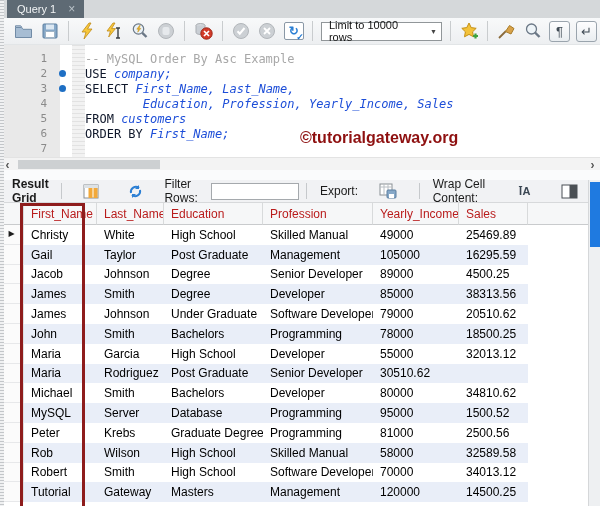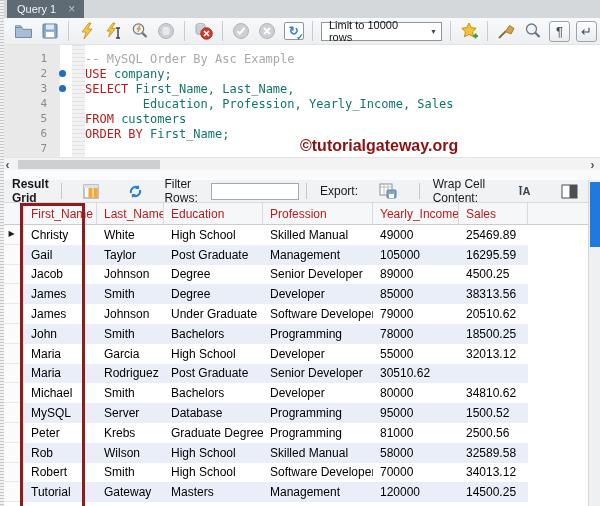--- a/index.html
+++ b/index.html
@@ -41,24 +41,24 @@
   .gutter-bg { position:absolute; left:4px; top:0; width:56px; height:112px; background:#e9e9e9; }
   .fold-bg { position:absolute; left:72px; top:0; width:13px; height:112px; background:#f2f2f2;
     background-image:repeating-linear-gradient(to bottom,#e2e2e2 0 1px,transparent 1px 4px); }
   .ed-lines { position:absolute; left:0; top:6px; width:600px; }
   .ed-line { display:flex; height:15px; align-items:center; font-family:"DejaVu Sans Mono", monospace; }
   .ln { width:56px; text-align:right; padding-right:9px; color:#8a8a8a; font-size:11px; }
   .mark { width:13px; display:flex; align-items:center; justify-content:center; }
   .dot { width:7px; height:7px; border-radius:50%; background:#1e6fc4; }
   .fold { width:16px; }
   .code { font-size:12px; white-space:pre; color:#000; }
-  .tok-kw { color:#b91c1c; }
+  .tok-kw { color:#0f172a; }
   .tok-comment { color:#a8a8a8; }
-  .tok-plain { color:#0f766e; }
-  .watermark { position:absolute; left:300px; top:92px; font-size:16px; font-weight:bold; color:#8e1010; letter-spacing:0; }
+  .tok-plain { color:#1d4ed8;font-style:italic; }
+  .watermark { position:absolute; left:300px; top:84px; font-size:16px; font-weight:bold; color:#8e1010; letter-spacing:0; }
 
   
   .hscroll { position:absolute; left:0; top:157px; width:600px; height:13px; background:#f3f3f3;
     border-top:1px solid #e3e3e3; }
   .hs-arrow { position:absolute; top:0; width:13px; height:13px; color:#555; font-size:12px; font-weight:bold;
     display:flex; align-items:center; justify-content:center; line-height:1; }
   .hs-left { left:1px; }
   .hs-right { right:1px; }
   .hs-thumb { position:absolute; left:18px; top:2px; width:142px; height:9px; background:#cdd0d2; }
 

